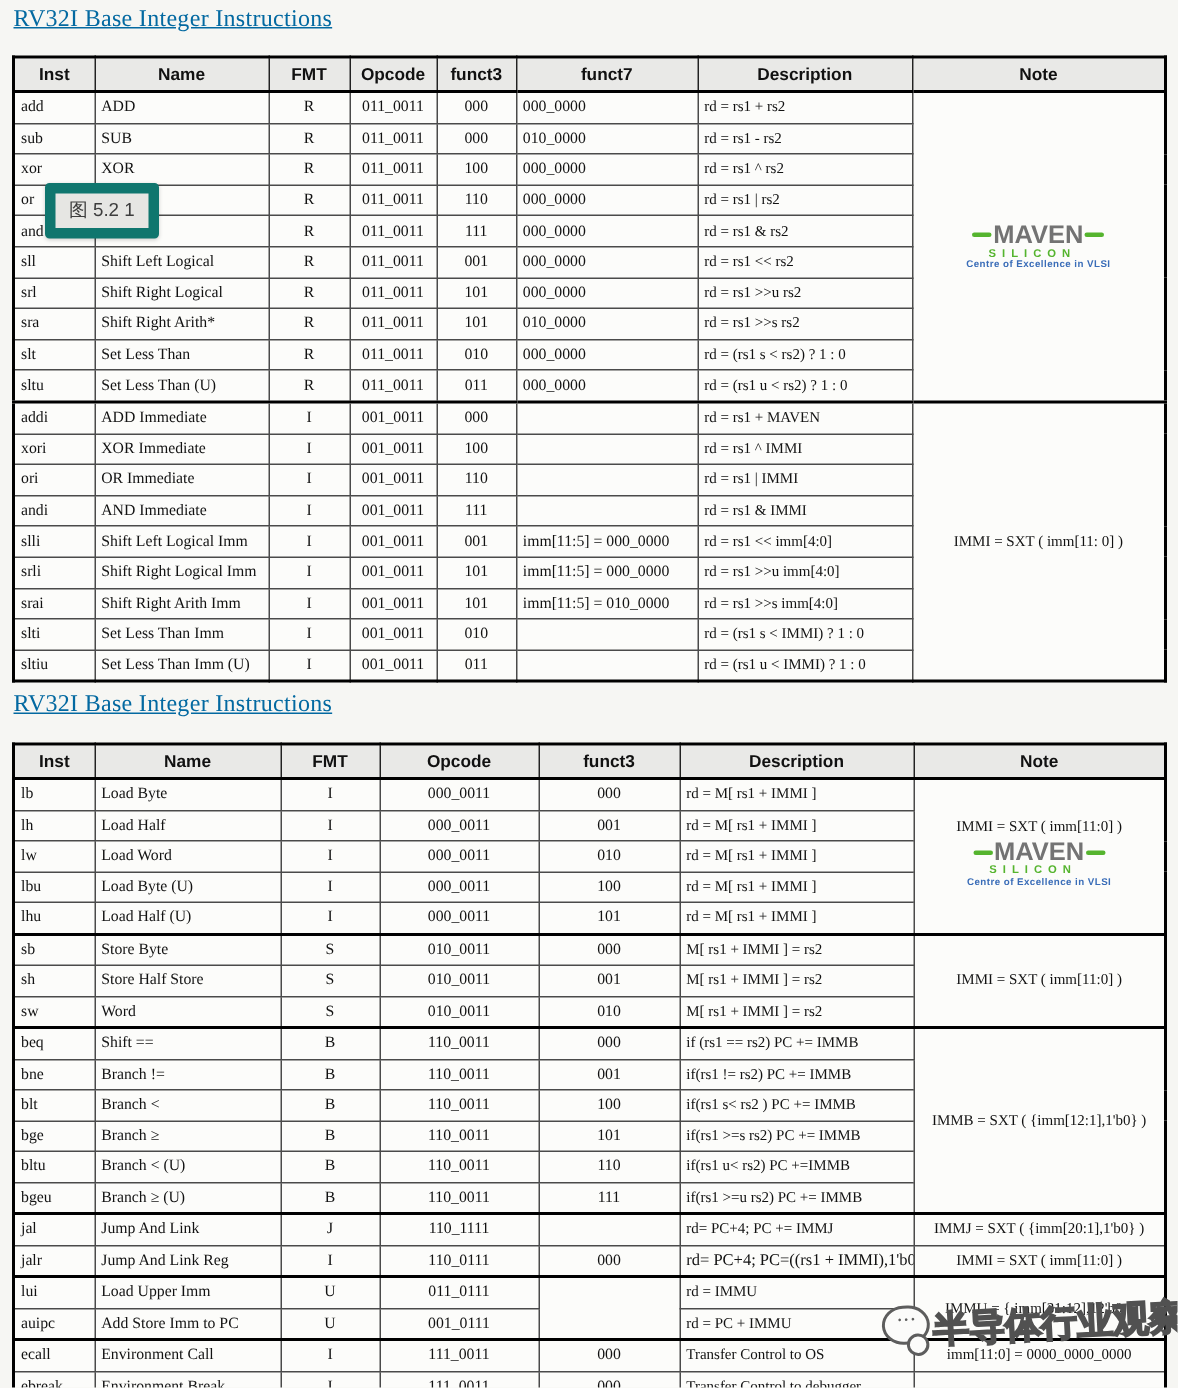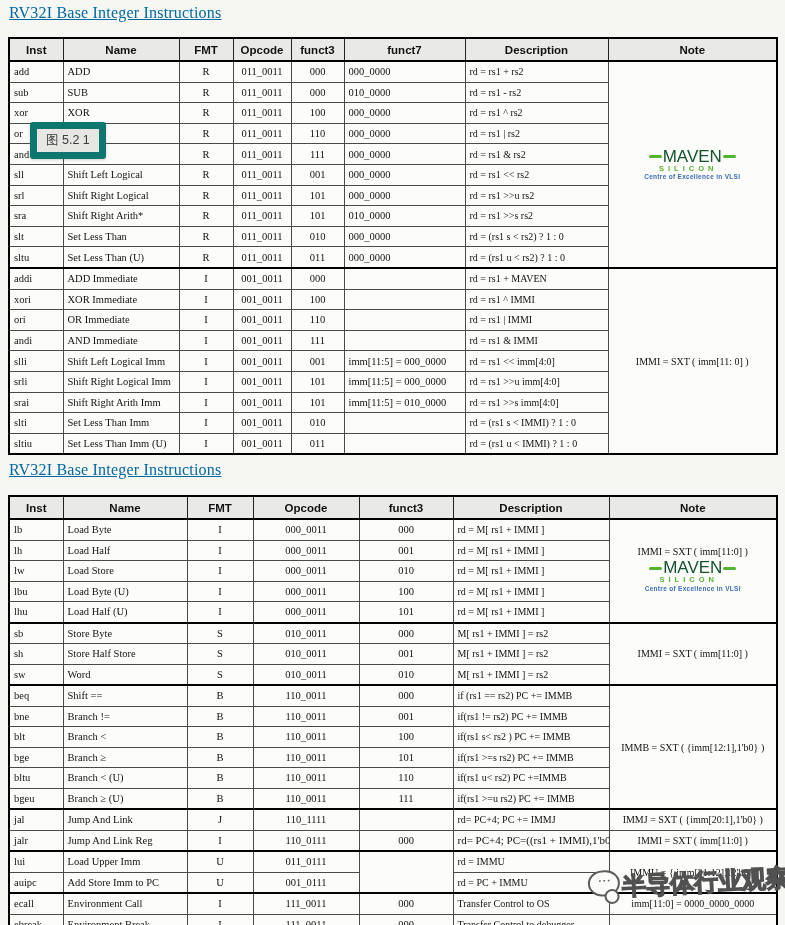--- a/index.html
+++ b/index.html
@@ -43,21 +43,21 @@
   td.c{text-align:center}
   td.desc{font-size:10px}
   td.xs{font-size:11px}
   td.note{text-align:center;font-size:10px;white-space:normal}
   tr.gb td{border-top:2px solid #000}
 
   
   .maven{display:inline-block;text-align:center;font-family:"Liberation Sans",sans-serif;line-height:1.05;margin:2px 0;}
   .maven-row{display:flex;align-items:center;justify-content:center;}
   .maven-line{height:3px;width:13px;background:#55b42e;border-radius:2px;}
-  .maven-word{font-weight:normal;font-size:17px;color:#14532d;letter-spacing:0;margin:0 1px;}
+  .maven-word{font-weight:bold;font-size:17px;color:#737373;letter-spacing:0;margin:0 1px;}
   .maven-sub{color:#55b42e;font-size:7.5px;font-weight:bold;letter-spacing:4px;margin-top:-1px;text-align:center;padding-right:8px;}
   .maven-tag{color:#3a6db8;font-size:6.5px;font-weight:bold;letter-spacing:.3px;margin-top:2px;}
 
   
   #fig-label{
     position:absolute;left:30px;top:122px;z-index:6;
     background:#e6e6e3;border:7px solid #0f766e;border-radius:3px;
     padding:3px 9px;box-shadow:0 1px 3px rgba(0,0,0,.18);
     font-family:"Liberation Sans",sans-serif;font-size:12.5px;color:#3d3d3d;
   }
@@ -353,21 +353,21 @@
       <tr>
         <td>lh</td>
         <td>Load Half</td>
         <td class="c">I</td>
         <td class="c">000_0011</td>
         <td class="c">001</td>
         <td class="desc">rd = M[ rs1 +  IMMI ]</td>
       </tr>
       <tr>
         <td>lw</td>
-        <td>Load Store</td>
+        <td>Load Word</td>
         <td class="c">I</td>
         <td class="c">000_0011</td>
         <td class="c">010</td>
         <td class="desc">rd = M[ rs1 +  IMMI ]</td>
       </tr>
       <tr>
         <td>lbu</td>
         <td>Load Byte (U)</td>
         <td class="c">I</td>
         <td class="c">000_0011</td>

